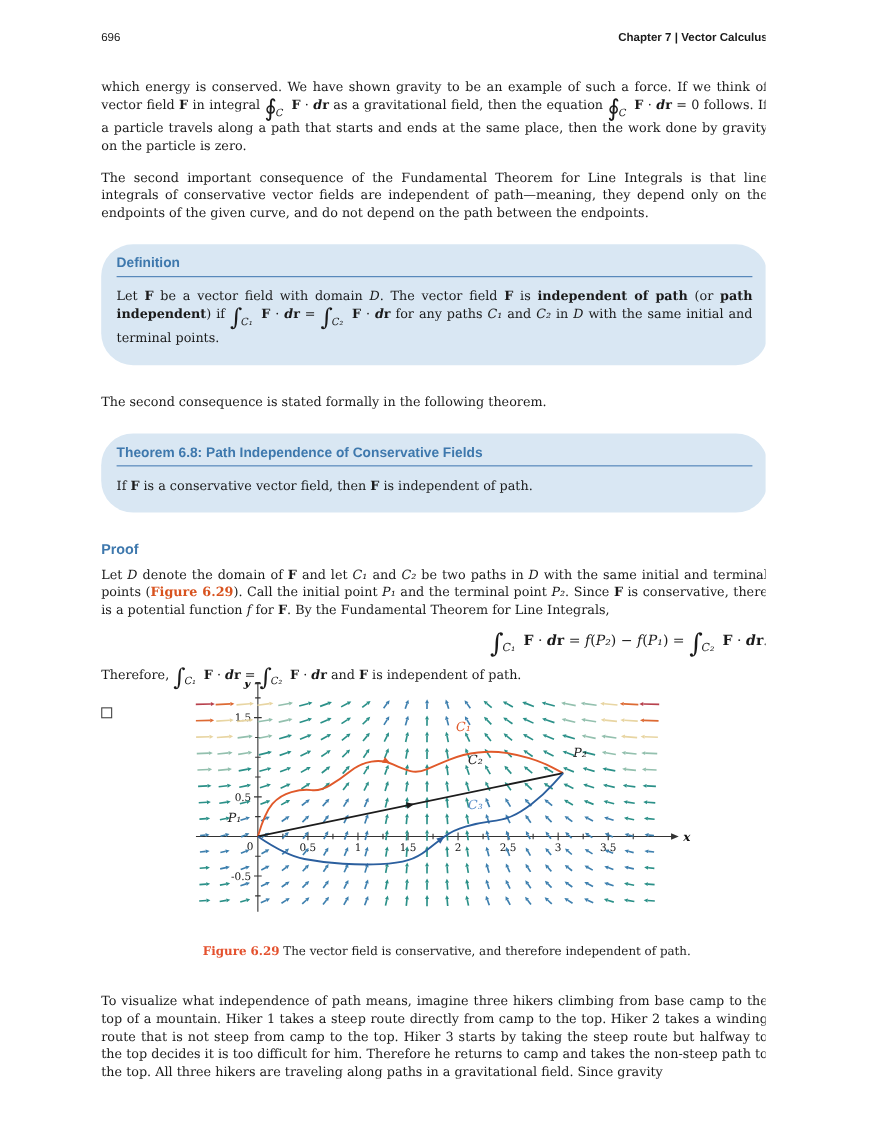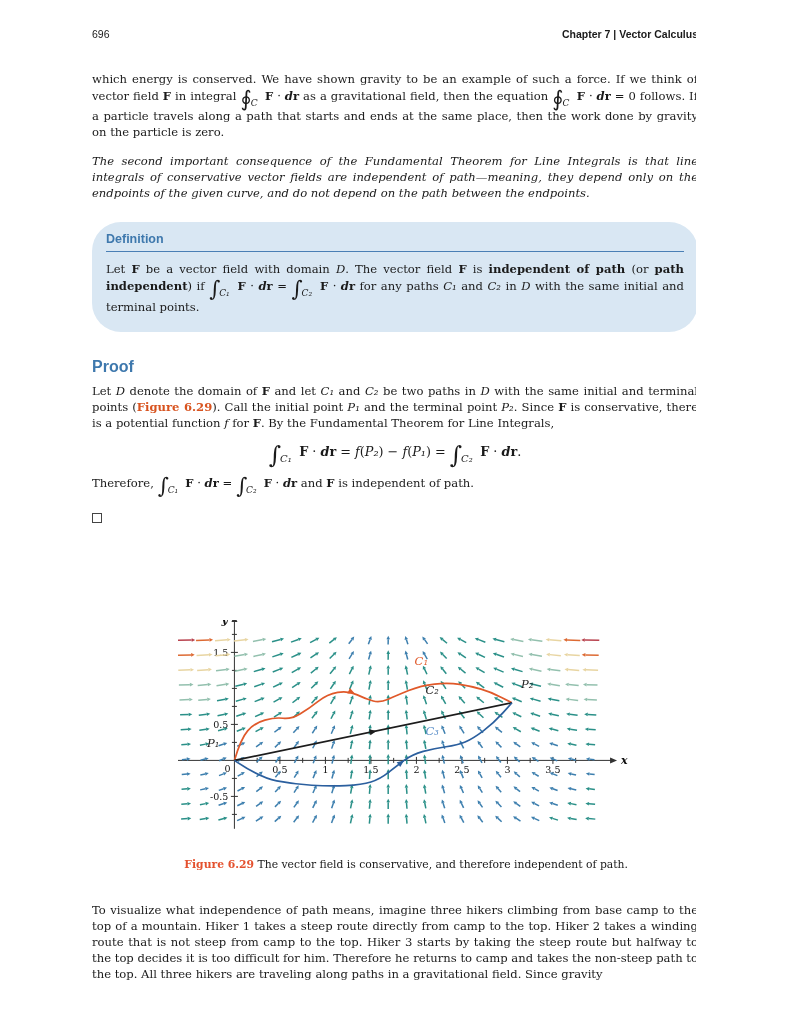--- a/index.html
+++ b/index.html
@@ -6,37 +6,37 @@
   .page{position:relative;width:696px;height:1024px;background:#fff;overflow:hidden;
         font-family:"DejaVu Serif", serif;color:#1a1a1a;}
   .content{position:absolute;left:92px;width:606px;top:0;}
   
   .hdr{display:flex;justify-content:space-between;align-items:baseline;margin-top:28px;
        font-family:"Liberation Sans", sans-serif;font-size:10.5px;}
   .hdr .pgnum{font-weight:400;}
   .hdr .chap{font-weight:700;}
   
   .para{font-size:11.6px;line-height:1.38;text-align:justify;margin:0;}
-  .mt12{margin-top:13px;font-style:italic;} .mt24{margin-top:26px;}
+  .mt12{margin-top:13px;} .mt24{margin-top:26px;}
   .seg-p{} 
   .seg-i{font-style:italic;}
   .seg-b{font-weight:700;}
   .seg-bi{font-weight:700;font-style:italic;}
   .seg-big{font-size:185%;vertical-align:-0.28em;line-height:1;font-weight:400;}
   .seg-lsub{font-style:italic;font-size:78%;vertical-align:-0.62em;margin-left:-1px;margin-right:3px;}
   .seg-link{color:#d8531f;font-weight:700;cursor:pointer;}
   
   .box{background:#d9e7f3;margin-top:20px;padding:10px 14px 16px 14px;border-radius:29px;}
   .box h3{margin:0 0 10px 0;font-family:"Liberation Sans", sans-serif;font-size:12.5px;
           color:#3e78ad;font-weight:700;border-bottom:1.5px solid #4a7fb5;padding-bottom:5px;}
   .box .para{background:transparent;}
   
-  .proof-h{margin:26px 0 0 0;font-family:"Liberation Sans", sans-serif;font-size:16px;
+  .proof-h{margin:26px 0 0 0;font-family:"Liberation Sans", sans-serif;font-size:13px;
            color:#3e78ad;font-weight:700;}
-  .eq{margin-top:10px;text-align:center;font-size:12.8px;line-height:1.6;}
+  .eq{margin-top:10px;text-align:right;font-size:12.8px;line-height:1.6;}
   .qed{width:8px;height:8px;border:1px solid #444;margin-top:16px;}
   
   .figwrap{margin-left:86px;margin-top:12px;width:450px;}
   .figcap{margin-left:86px;width:450px;text-align:right;font-size:10.8px;margin-top:2px;line-height:1.35;}
   .figcap .cap-label{color:#e4512e;font-weight:700;}
   
   .footer{position:absolute;left:92px;top:984px;font-family:"Liberation Sans", sans-serif;
           font-size:10px;color:#8c8c8c;}
 </style>
 </head>
@@ -52,21 +52,26 @@
 
     <p class="para mt24" style="margin-top:32px;"><span class="seg-p">which energy is conserved. We have shown gravity to be an example of such a force. If we think of vector field </span><span class="seg-b">F</span><span class="seg-p"> in integral </span><span class="seg-big">∮</span><span class="seg-lsub">C</span><span class="seg-b"> F</span><span class="seg-p"> · </span><span class="seg-bi">d</span><span class="seg-b">r</span><span class="seg-p">  as a gravitational field, then the equation </span><span class="seg-big">∮</span><span class="seg-lsub">C</span><span class="seg-b"> F</span><span class="seg-p"> · </span><span class="seg-bi">d</span><span class="seg-b">r</span><span class="seg-p"> = 0  follows. If a particle travels along a path that starts and ends at the same place, then the work done by gravity on the particle is zero.</span></p>
 
     <p class="para mt12"><span class="seg-p">The second important consequence of the Fundamental Theorem for Line Integrals is that line integrals of conservative vector fields are independent of path—meaning, they depend only on the endpoints of the given curve, and do not depend on the path between the endpoints.</span></p>
 
     <div class="box">
       <h3>Definition</h3>
       <p class="para"><span class="seg-p">Let </span><span class="seg-b">F</span><span class="seg-p"> be a vector field with domain </span><span class="seg-i">D</span><span class="seg-p">. The vector field </span><span class="seg-b">F</span><span class="seg-p"> is </span><span class="seg-b">independent of path</span><span class="seg-p"> (or </span><span class="seg-b">path independent</span><span class="seg-p">) if </span><span class="seg-big">∫</span><span class="seg-lsub">C₁</span><span class="seg-b"> F</span><span class="seg-p"> · </span><span class="seg-bi">d</span><span class="seg-b">r</span><span class="seg-p"> = </span><span class="seg-big">∫</span><span class="seg-lsub">C₂</span><span class="seg-b"> F</span><span class="seg-p"> · </span><span class="seg-bi">d</span><span class="seg-b">r</span><span class="seg-p">  for any paths </span><span class="seg-i">C₁</span><span class="seg-p"> and </span><span class="seg-i">C₂</span><span class="seg-p"> in </span><span class="seg-i">D</span><span class="seg-p"> with the same initial and terminal points.</span></p>
     </div>
 
-
+    <p class="para mt24"><span class="seg-p">The second consequence is stated formally in the following theorem.</span></p>
+
+    <div class="box">
+      <h3>Theorem 6.8: Path Independence of Conservative Fields</h3>
+      <p class="para"><span class="seg-p">If </span><span class="seg-b">F</span><span class="seg-p"> is a conservative vector field, then </span><span class="seg-b">F</span><span class="seg-p"> is independent of path.</span></p>
+    </div>
 
     <h4 class="proof-h">Proof</h4>
 
     <p class="para" style="margin-top:8px;"><span class="seg-p">Let </span><span class="seg-i">D</span><span class="seg-p"> denote the domain of </span><span class="seg-b">F</span><span class="seg-p"> and let </span><span class="seg-i">C₁</span><span class="seg-p"> and </span><span class="seg-i">C₂</span><span class="seg-p"> be two paths in </span><span class="seg-i">D</span><span class="seg-p"> with the same initial and terminal points (</span><span class="seg-link">Figure 6.29</span><span class="seg-p">). Call the initial point </span><span class="seg-i">P₁</span><span class="seg-p"> and the terminal point </span><span class="seg-i">P₂</span><span class="seg-p">. Since </span><span class="seg-b">F</span><span class="seg-p"> is conservative, there is a potential function </span><span class="seg-i">f</span><span class="seg-p"> for </span><span class="seg-b">F</span><span class="seg-p">. By the Fundamental Theorem for Line Integrals,</span></p>
 
     <div class="eq"><span class="seg-big">∫</span><span class="seg-lsub">C₁</span><span class="seg-b"> F</span><span class="seg-p"> · </span><span class="seg-bi">d</span><span class="seg-b">r</span><span class="seg-p"> = </span><span class="seg-i">f</span><span class="seg-p">(</span><span class="seg-i">P₂</span><span class="seg-p">) − </span><span class="seg-i">f</span><span class="seg-p">(</span><span class="seg-i">P₁</span><span class="seg-p">) = </span><span class="seg-big">∫</span><span class="seg-lsub">C₂</span><span class="seg-b"> F</span><span class="seg-p"> · </span><span class="seg-bi">d</span><span class="seg-b">r</span><span class="seg-p">.</span></div>
 
     <p class="para" style="margin-top:8px;"><span class="seg-p">Therefore, </span><span class="seg-big">∫</span><span class="seg-lsub">C₁</span><span class="seg-b"> F</span><span class="seg-p"> · </span><span class="seg-bi">d</span><span class="seg-b">r</span><span class="seg-p"> = </span><span class="seg-big">∫</span><span class="seg-lsub">C₂</span><span class="seg-b"> F</span><span class="seg-p"> · </span><span class="seg-bi">d</span><span class="seg-b">r</span><span class="seg-p">  and </span><span class="seg-b">F</span><span class="seg-p"> is independent of path.</span></p>
 
     <div class="qed"></div>

